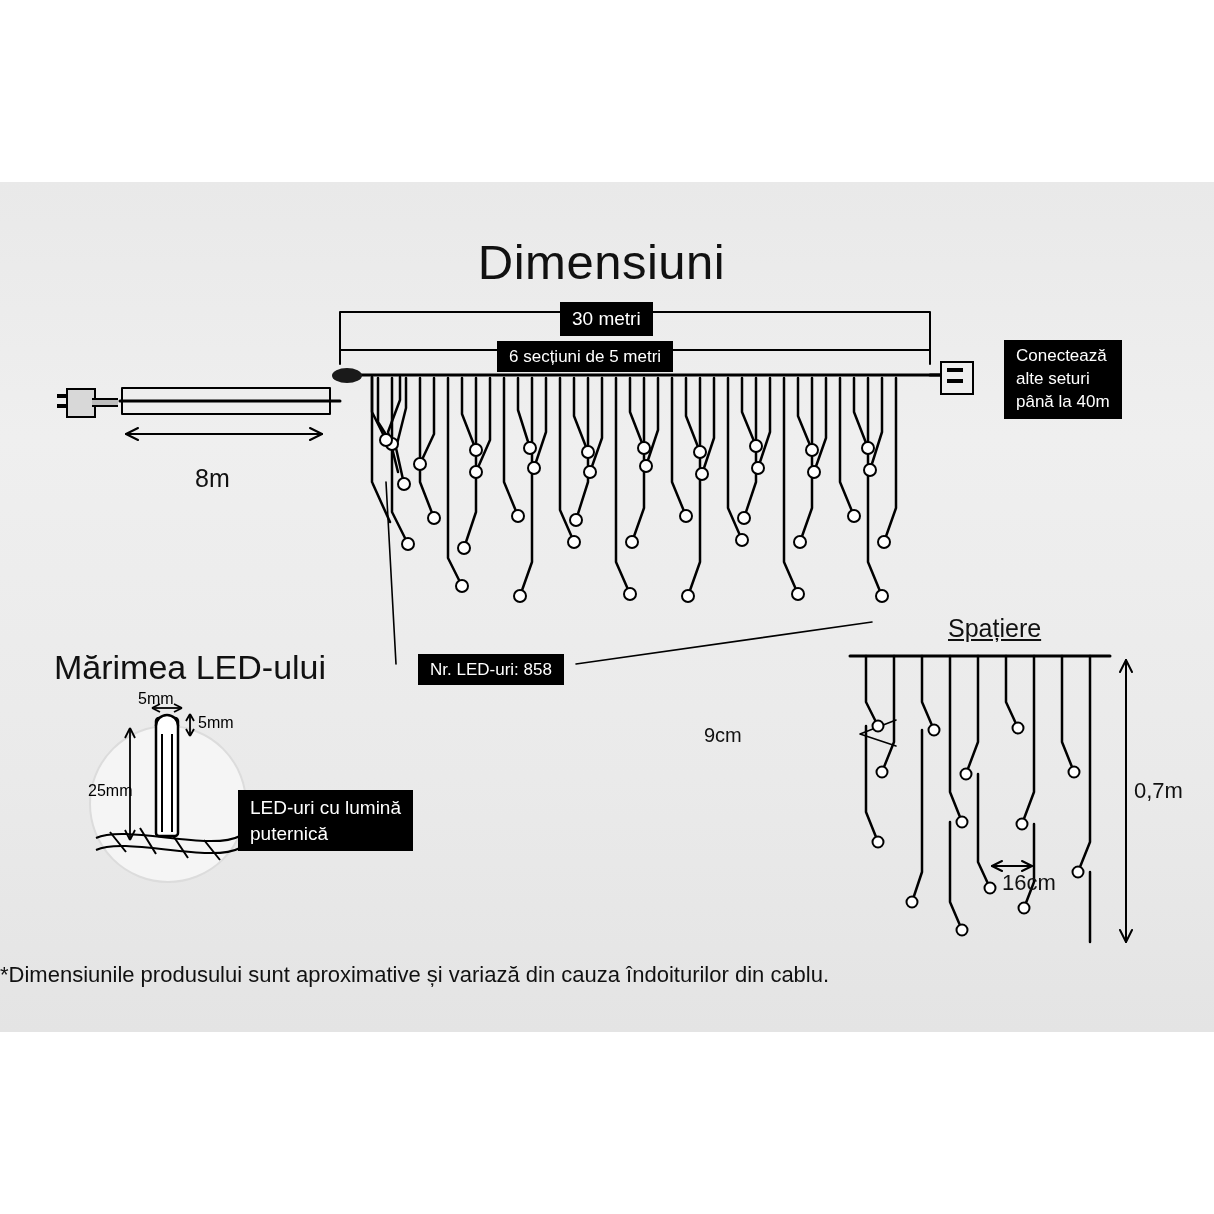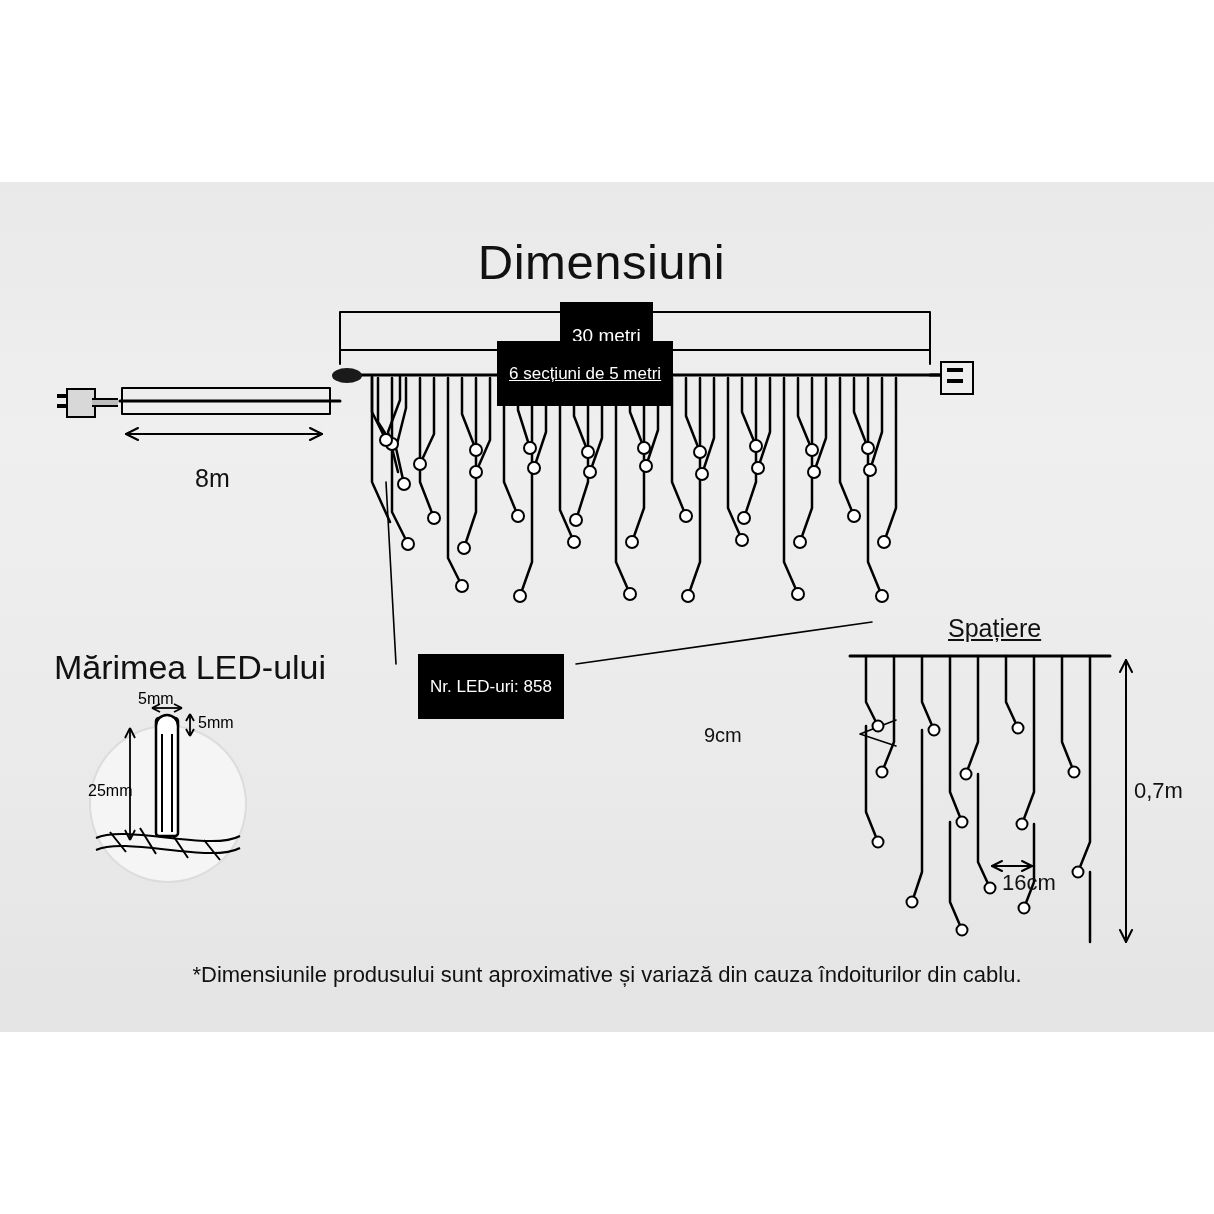--- a/index.html
+++ b/index.html
@@ -32,21 +32,21 @@
     font-size: 49px;
     color: #111;
     letter-spacing: 0.5px;
   }
 
   
   .chip {
     background: #000;
     color: #fff;
     font-size: 17px;
-    padding: 22px 12px;
+    padding: 5px 12px;
     white-space: nowrap;
     line-height: 1.25;
   }
   .chip.big { font-size: 19px; }
 
   
   #logo {
     left: 22px; top: 28px; width: 210px; height: 125px;
   }
   #logo .blob {
@@ -133,21 +133,20 @@
   
   .connector {
     position: absolute;
     background: #1a1a1a;
     border-radius: 50%;
   }
 
   
   #footnote {
     left: 0; top: 780px; width: 1214px;
-    text-align: center;
     font-size: 22px;
     color: #111;
   }
 
   
   .heading {
     font-size: 23px; color: #111;
   }
 
   svg { display: block; }
@@ -278,21 +277,24 @@
       <div class="tail"></div>
     </div>
 
     <div class="plug socket" style="left:940px; top:179px;">
       <div class="body"></div>
       <div class="slot1"></div>
       <div class="slot2"></div>
     </div>
 
     <div class="chip big abs" style="left:560px; top:120px;">30 metri</div>
-    <div class="chip abs" style="left:497px; top:159px;text-decoration:underline;">6 secțiuni de 5 metri</div>
+    <div class="chip abs" style="left:497px; top:159px;">6 secțiuni de 5 metri</div>
+    <div class="chip abs" style="left:1004px; top:158px; white-space:pre-line; line-height:1.35;">Conectează
+alte seturi
+până la 40m</div>
     <div class="chip abs" style="left:418px; top:472px;">Nr. LED-uri: 858</div>
 
     <div class="abs heading" style="left:195px; top:282px; font-size:25px;">8m</div>
 
     <div class="abs heading" style="left:948px; top:432px; font-size:25px;text-decoration:underline;">Spațiere</div>
 
     <svg class="abs" style="left:820px; top:460px;" width="394" height="320">
       <g stroke="#000" stroke-width="2.5" fill="none" stroke-linecap="round" stroke-linejoin="round">
 
         <path d="M30,14 L290,14" stroke-width="3"></path>
@@ -372,17 +374,19 @@
 
         <path d="M90,46 L90,158"></path>
         <path d="M90,46 l-5,10 M90,46 l5,10 M90,158 l-5,-10 M90,158 l5,-10"></path>
       </g>
     </svg>
 
     <div class="abs" style="left:138px; top:508px; font-size:16px;">5mm</div>
     <div class="abs" style="left:198px; top:532px; font-size:16px;">5mm</div>
     <div class="abs" style="left:88px; top:600px; font-size:16px;">25mm</div>
 
+    <div class="chip abs" style="left:238px; top:608px; white-space:pre-line; line-height:1.35; font-size:19px;">LED-uri cu lumină
+puternică</div>
 
     <div id="footnote" class="abs">*Dimensiunile produsului sunt aproximative și variază din cauza îndoiturilor din cablu.</div>
 
   </div>
 </div>
 
 </body></html>

